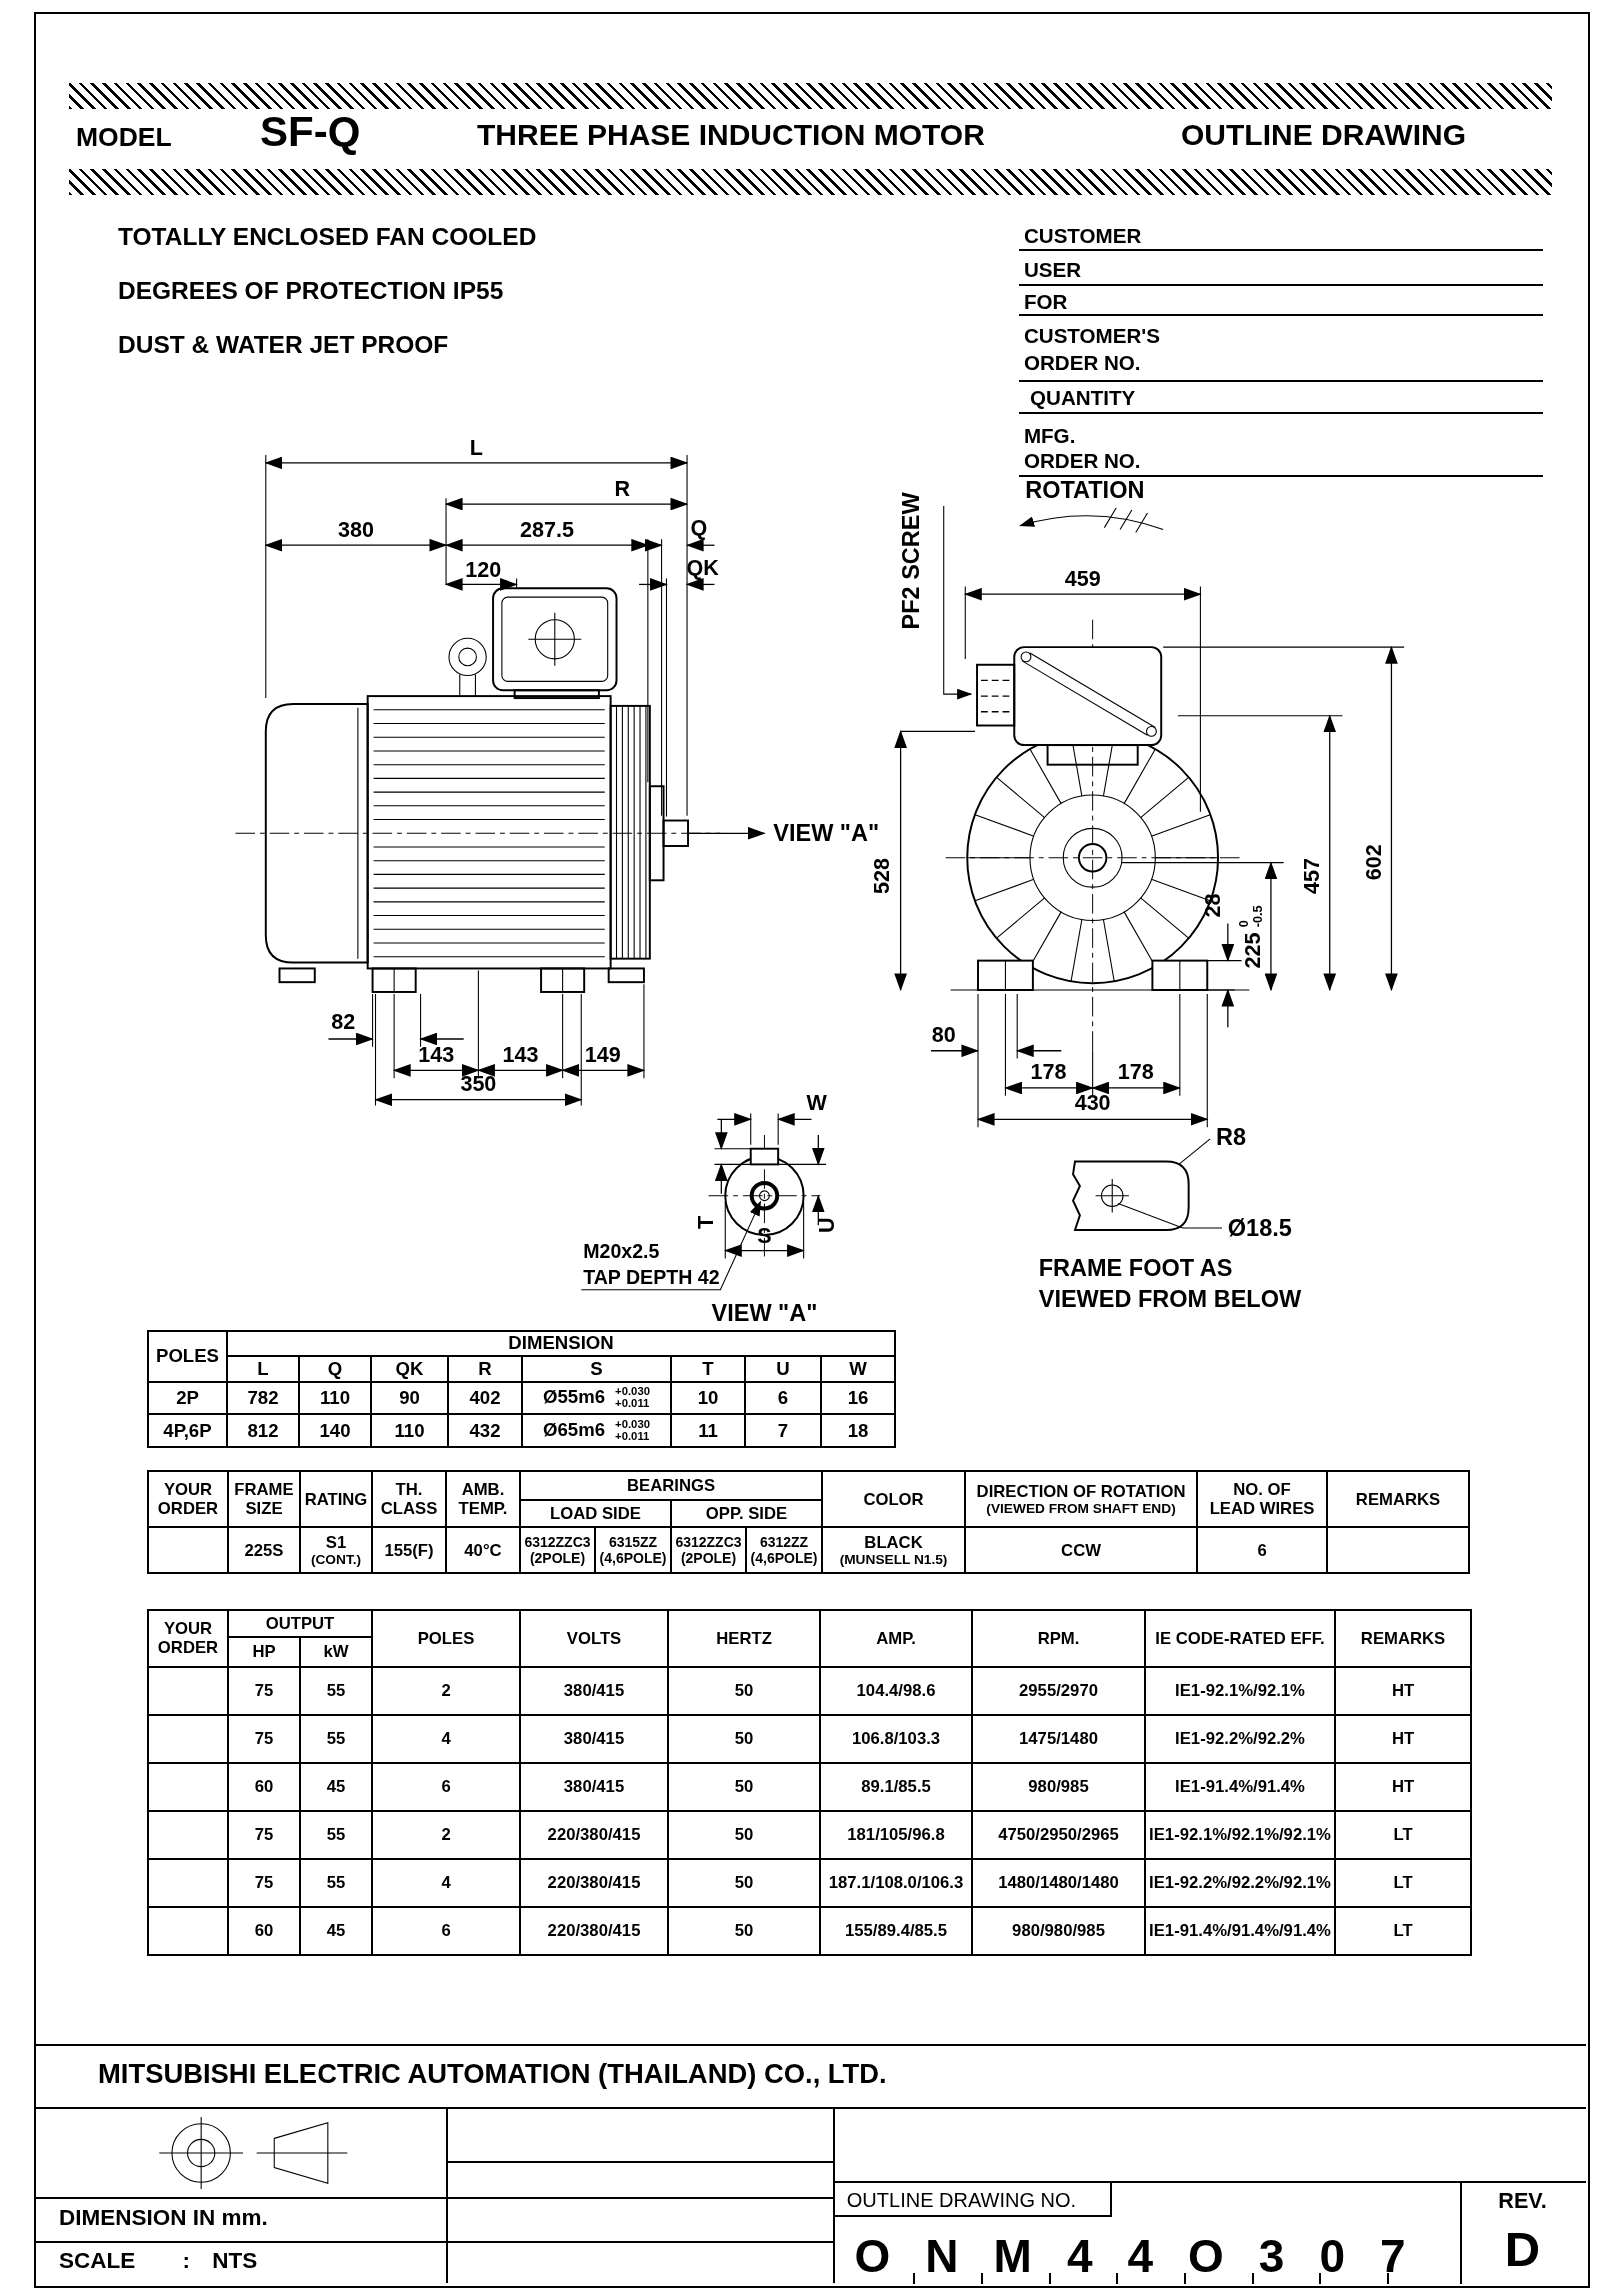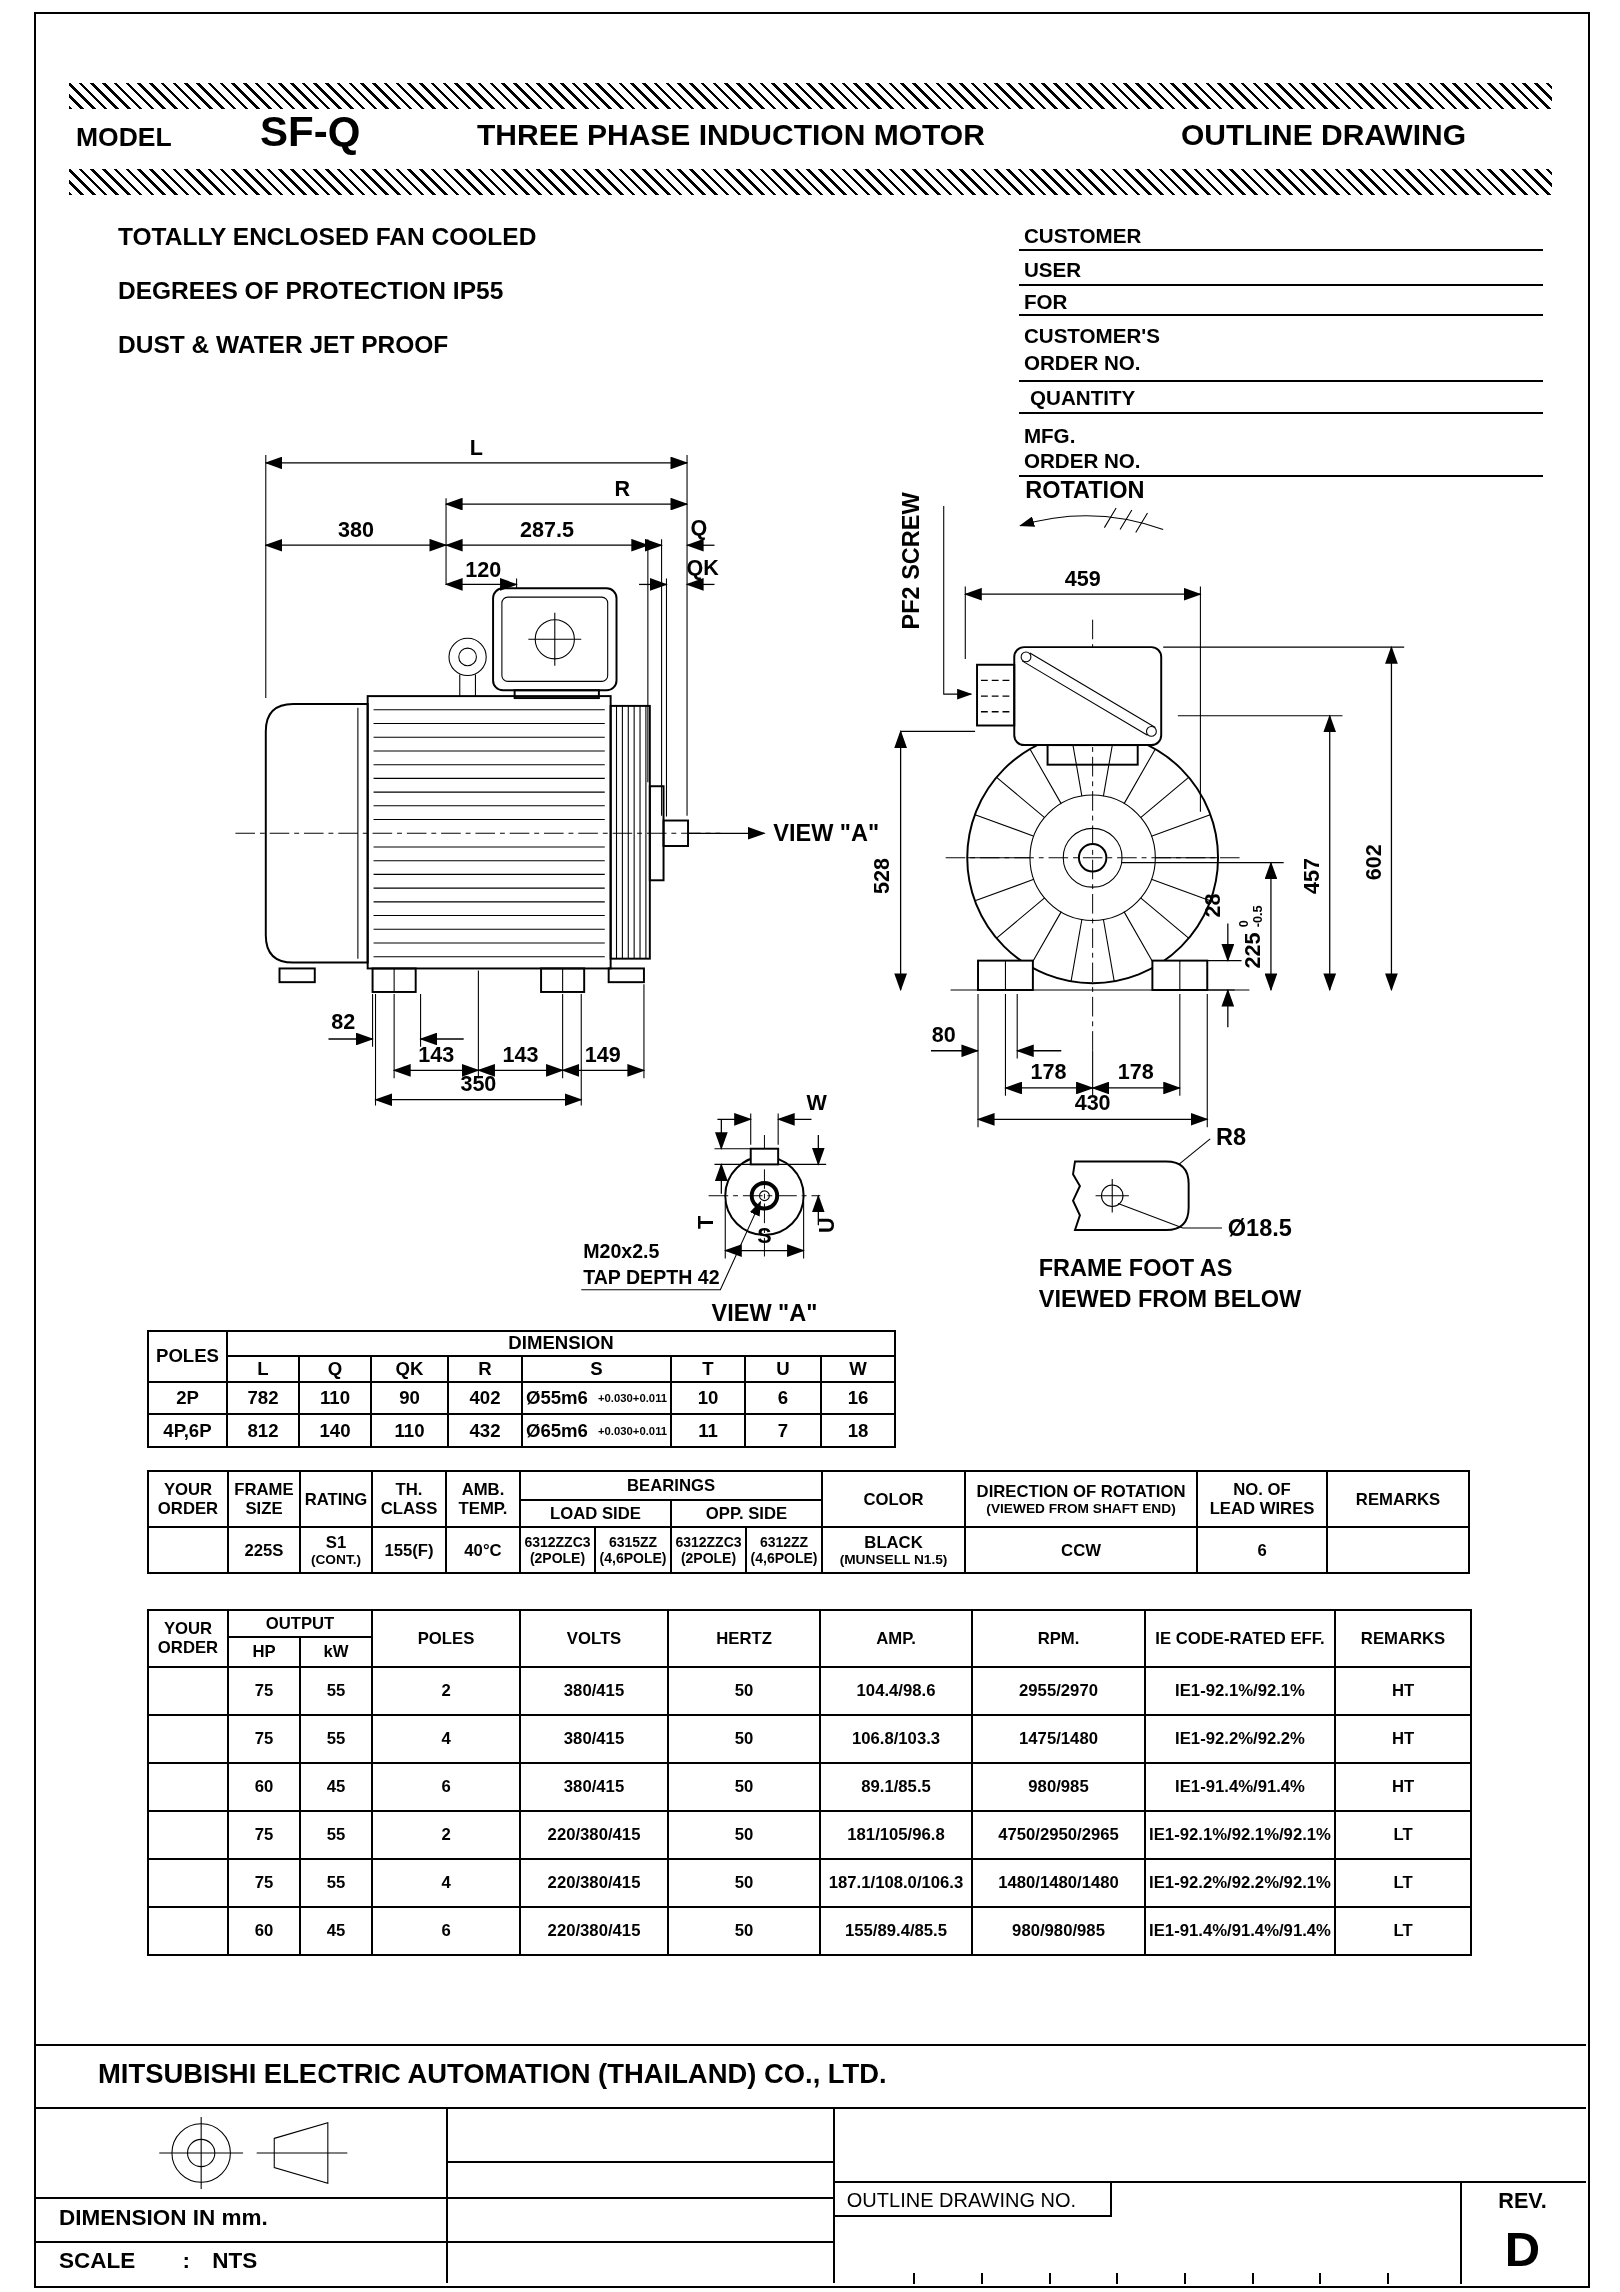--- a/index.html
+++ b/index.html
@@ -31,21 +31,21 @@
   .tol{font-size:13px;}
   
   table{border-collapse:collapse;table-layout:fixed;}
   td,th{border:2px solid #000;text-align:center;vertical-align:middle;
         font-weight:bold;padding:0;overflow:hidden;}
   .t1 td,.t1 th{font-size:18.6px;}
   .t2 td,.t2 th{font-size:16.7px;line-height:1.15;}
   .t2 .bcell{font-size:14px;line-height:1.2;}
   .t2 .sub{font-size:13.7px;}
   .t3 td,.t3 th{font-size:16.7px;line-height:1.15;}
-  .tolwrap{display:inline-flex;flex-direction:row;text-align:center;
+  .tolwrap{display:inline-flex;flex-direction:column;text-align:left;
            font-size:11.3px;line-height:1.05;vertical-align:middle;margin-left:10px;}
   
   .company{font-size:27.4px;font-weight:bold;white-space:nowrap;}
   .foot-note{font-size:22.5px;font-weight:bold;white-space:nowrap;}
   .dn-label{font-size:20px;font-weight:normal;white-space:nowrap;}
   .dn-value{font-size:46px;font-weight:bold;letter-spacing:35px;white-space:nowrap;}
   .rev-label{font-size:21.6px;font-weight:bold;text-align:center;}
   .rev-value{font-size:49px;font-weight:bold;text-align:center;}
   .tick{position:absolute;width:2px;height:10.8px;background:#000;bottom:0;}
 </style>
@@ -546,20 +546,21 @@
     <span>SCALE</span>
     <span style="margin-left:41px;">:</span>
     <span style="margin-left:16px;">NTS</span>
   </div>
 
   <div class="hl" style="left:833px;top:2181px;width:753px;"></div>
   <div class="abs" style="left:833px;top:2181px;width:279px;height:36px;border:2px solid #000;box-sizing:border-box;">
     <div class="dn-label" style="margin:5.9px 0 0 11.8px;">OUTLINE DRAWING NO.</div>
   </div>
   <div class="abs" style="left:833px;top:2217px;width:627px;height:67px;">
+    <div class="dn-value" style="margin:11.8px 0 0 21.6px;">ONM44O307</div>
     <i class="tick" style="left:80px;"></i>
     <i class="tick" style="left:148px;"></i>
     <i class="tick" style="left:216px;"></i>
     <i class="tick" style="left:283px;"></i>
     <i class="tick" style="left:351px;"></i>
     <i class="tick" style="left:419px;"></i>
     <i class="tick" style="left:486px;"></i>
     <i class="tick" style="left:554px;"></i>
   </div>
   <div class="vl" style="left:1460px;top:2181px;height:103px;"></div>

